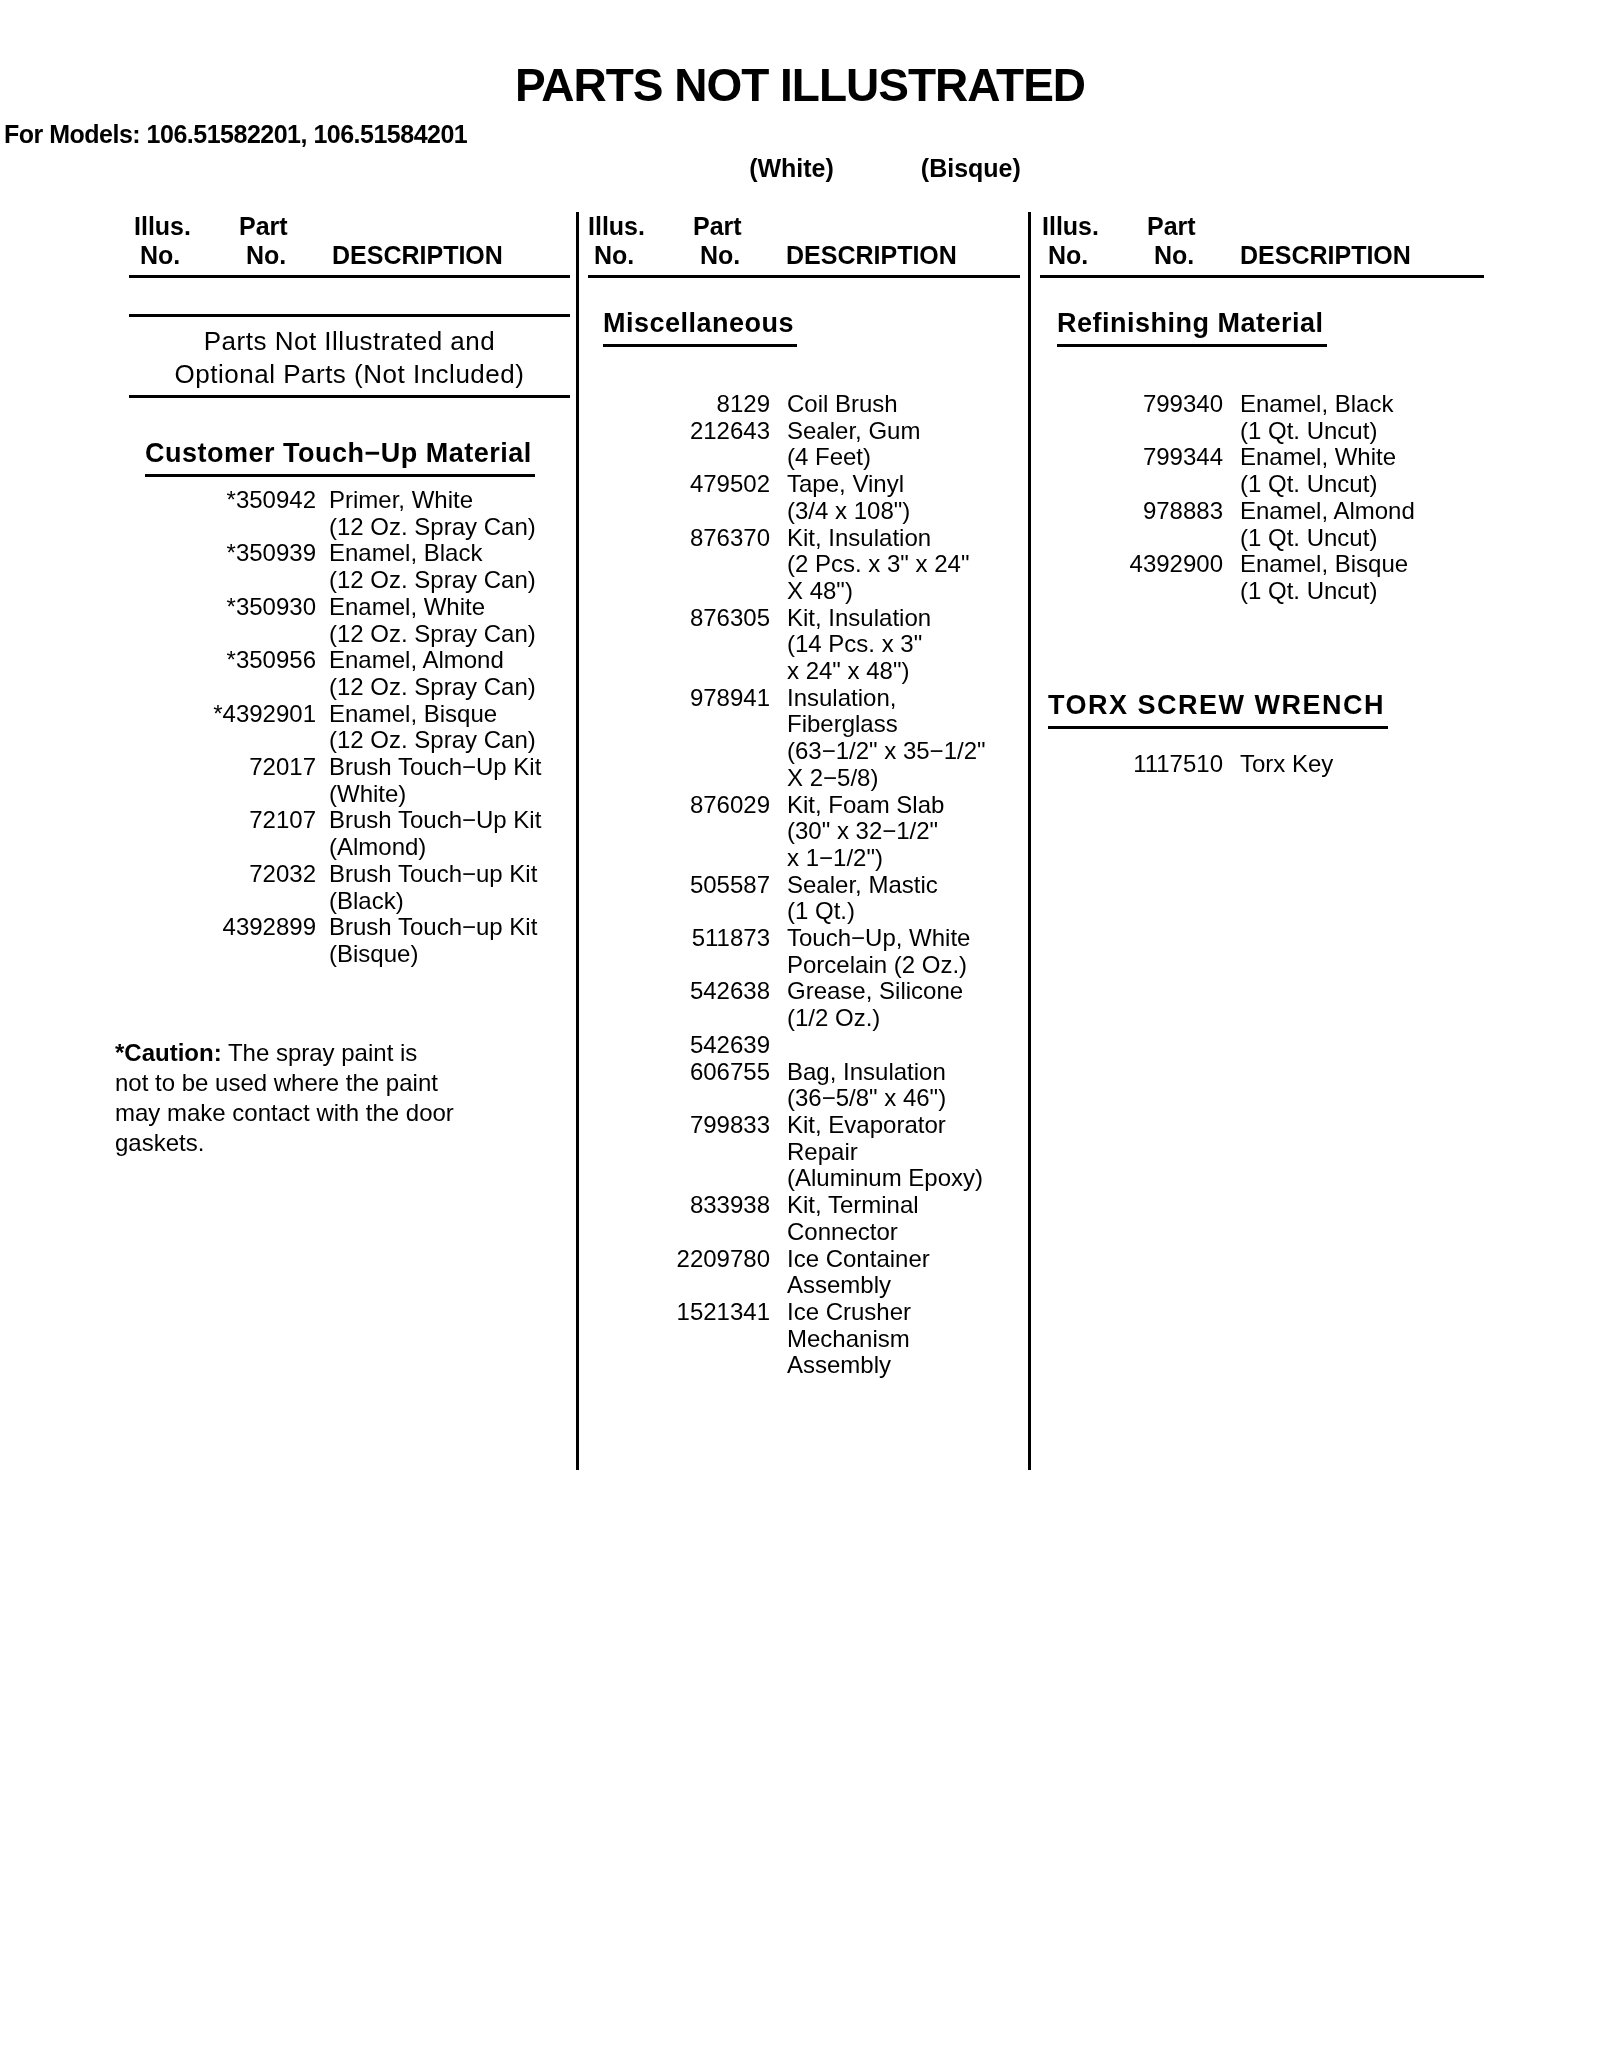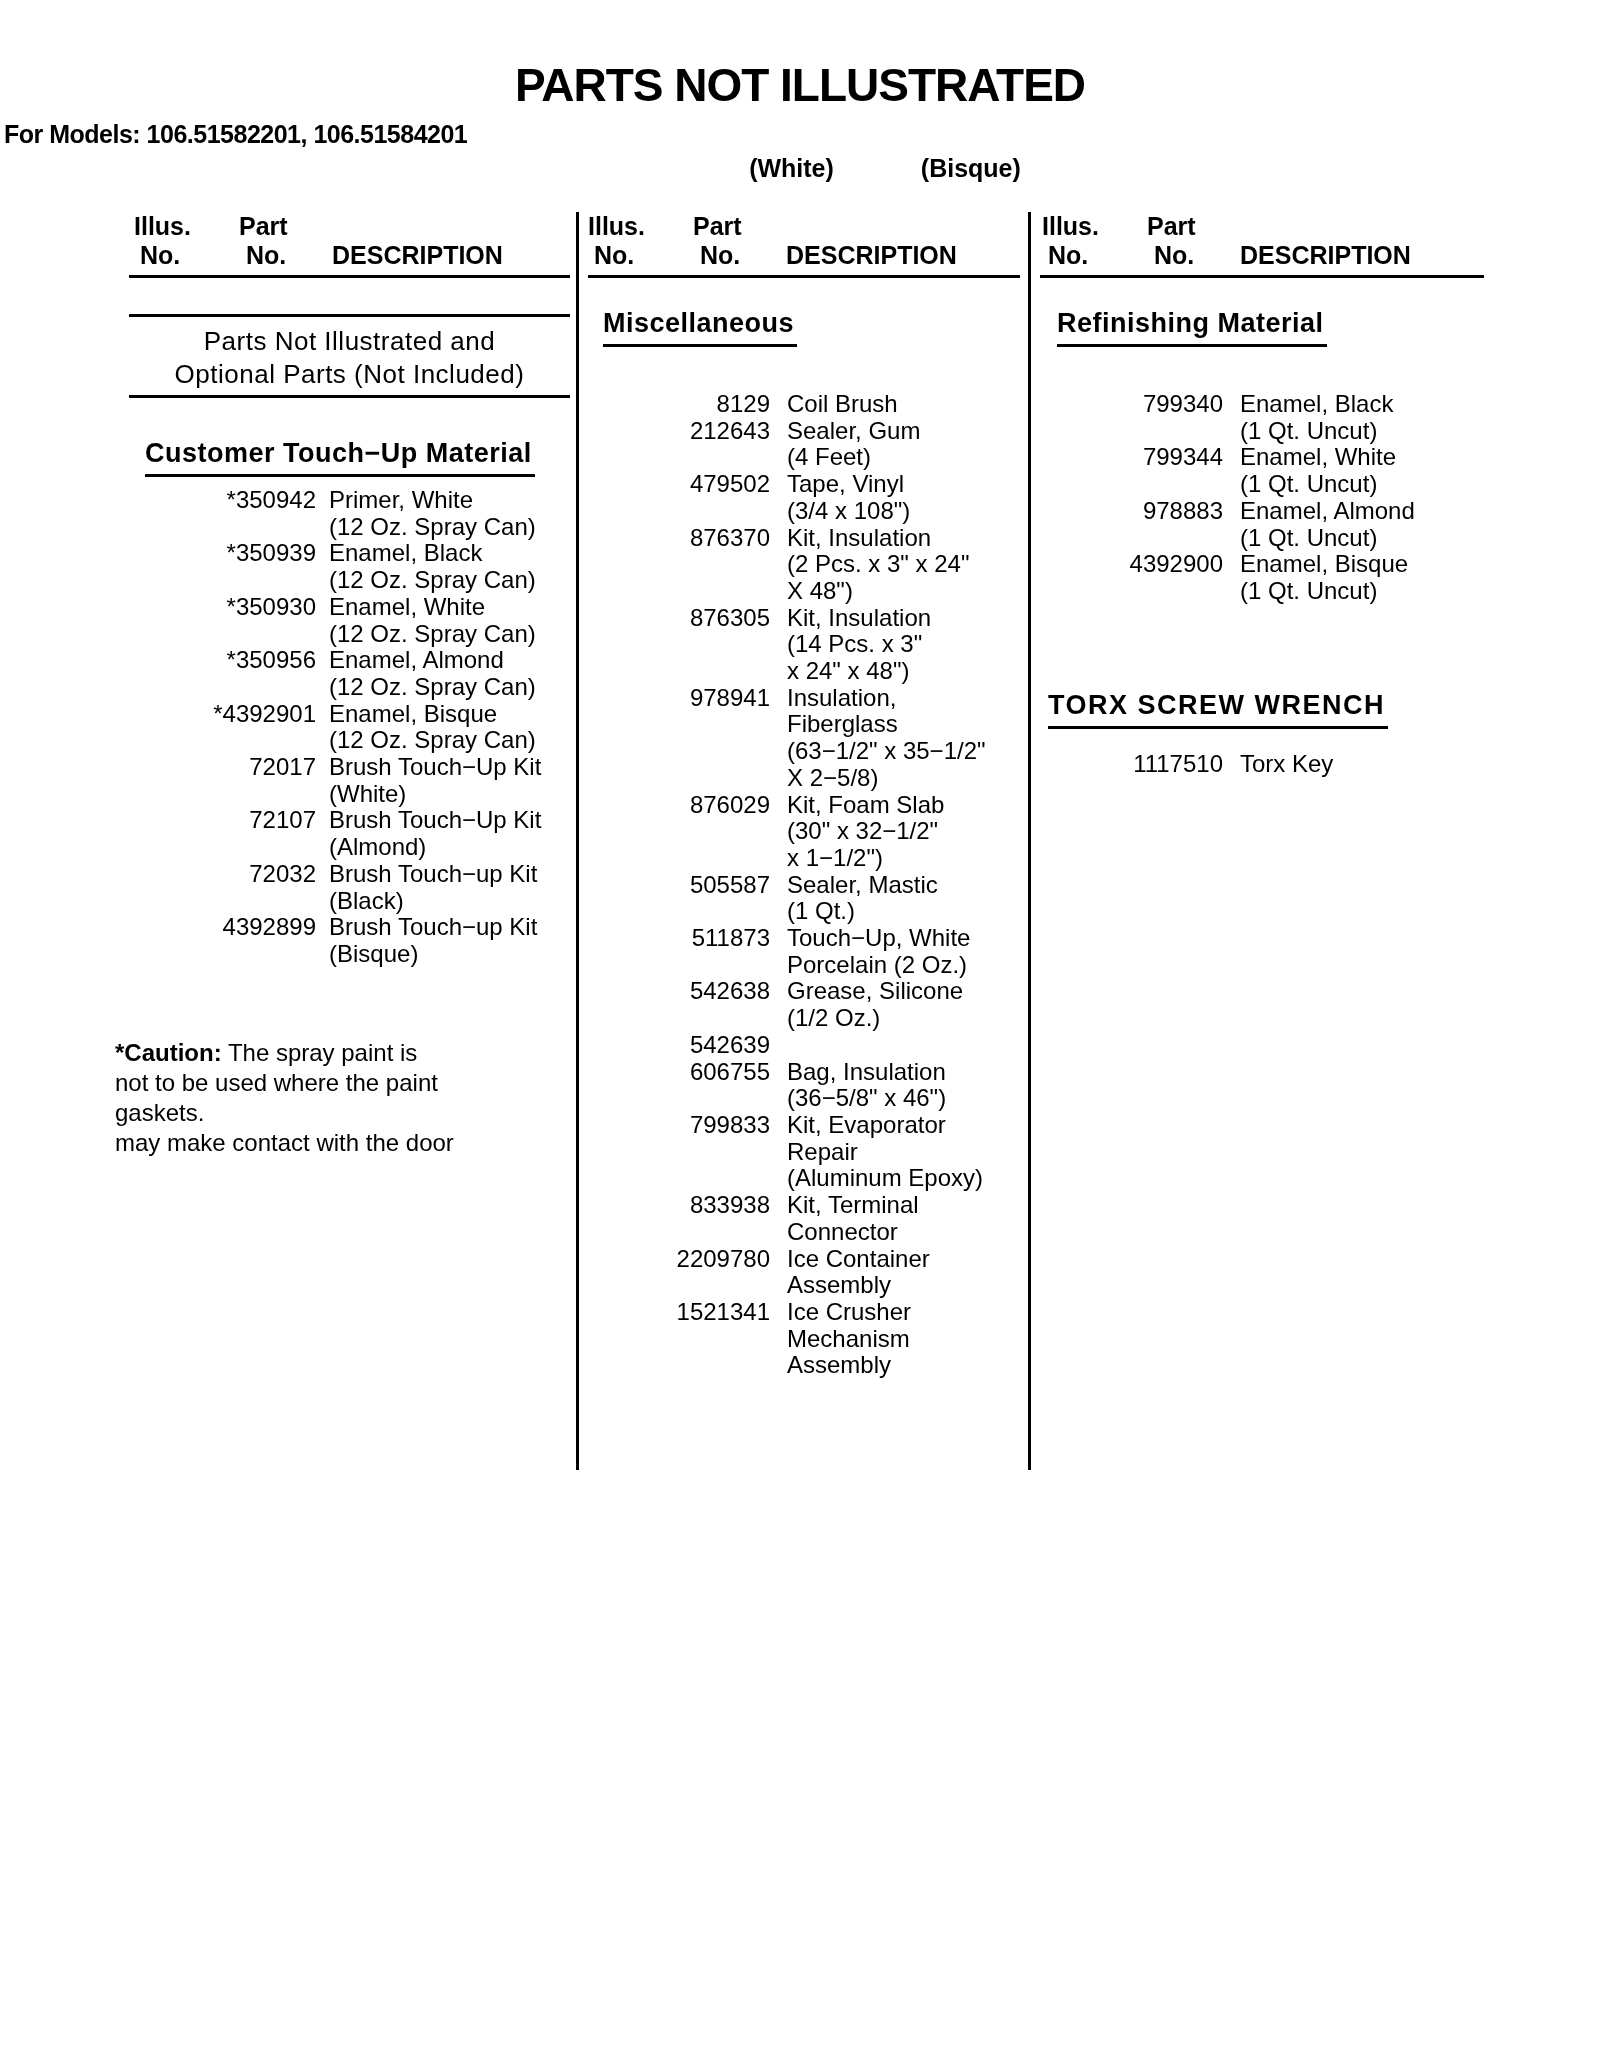--- a/index.html
+++ b/index.html
@@ -205,22 +205,22 @@
           <div class="part-desc">
             <div>Brush Touch−up Kit</div>
             <div>(Bisque)</div>
           </div>
         </div>
       </div>
 
     <div class="caution">
         <div><b>*Caution:</b> The spray paint is</div>
         <div>not to be used where the paint</div>
+        <div>may make contact with the door</div>
         <div>gaskets.</div>
-        <div>may make contact with the door</div>
       </div>
   </div>
 
   <div class="col col2">
     <div class="hdr">
       <div class="hdr-row">
         <span>Illus.</span>
         <span>Part</span>
         <span></span>
       </div>

